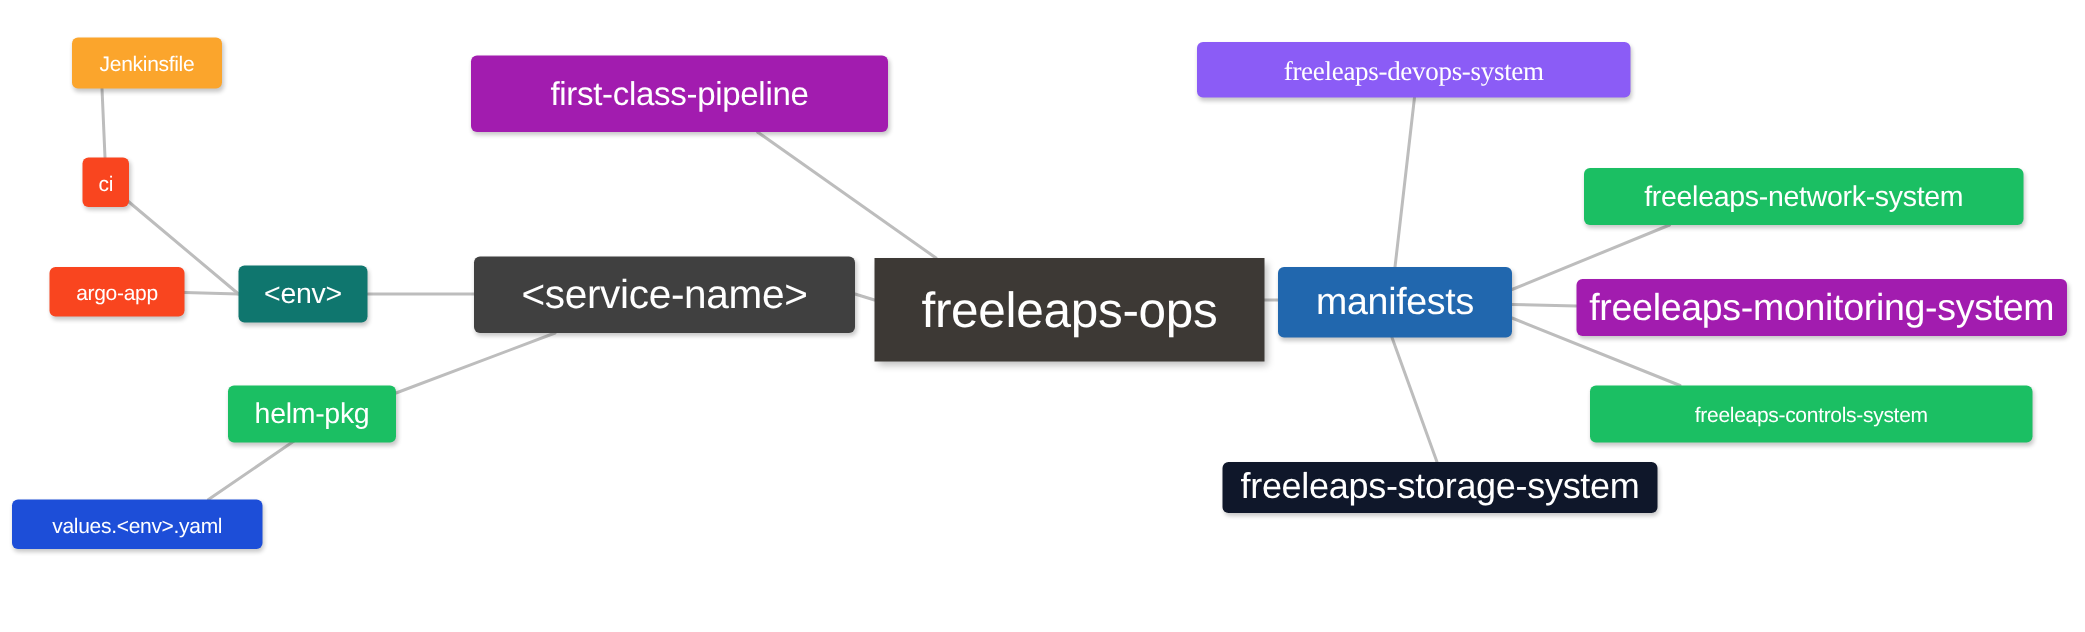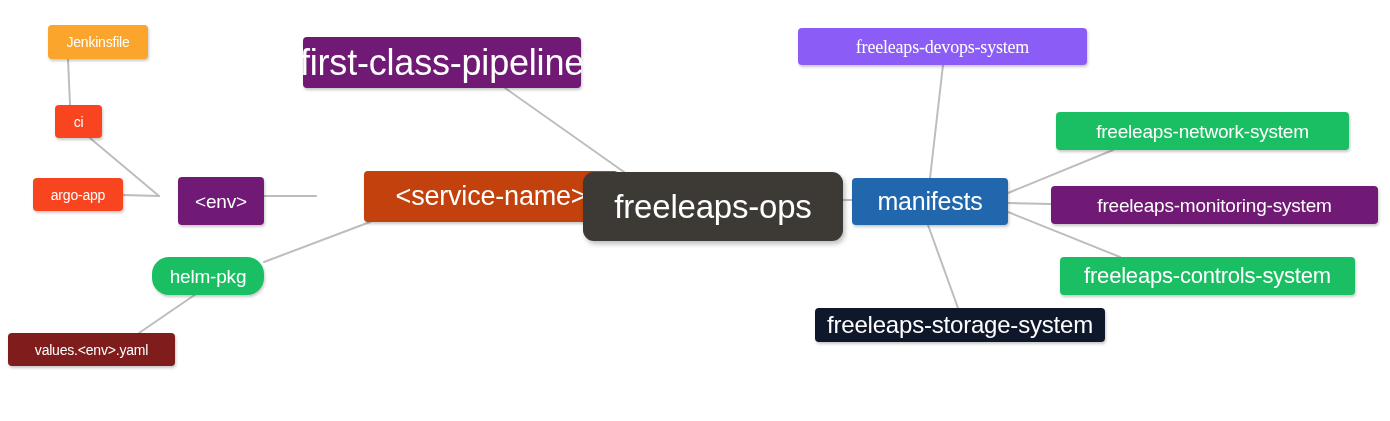--- a/index.html
+++ b/index.html
@@ -36,21 +36,21 @@
     justify-content: center;
     color: #ffffff;
     border-radius: 4px;
     white-space: nowrap;
     box-shadow: 1px 2px 3px rgba(0,0,0,0.22);
     letter-spacing: -0.2px;
     line-height: 1;
     padding: 0 9px;
   }
   .node.root {
-    border-radius: 11px;
+    border-radius: 0;
     box-shadow: 2px 3px 5px rgba(0,0,0,0.26);
   }
 </style>
 </head>
 <body>
 
 <div id="mindmap">
   <svg id="edge-layer" width="1390" height="421" viewBox="0 0 1390 421">
       <line x1="68" y1="59" x2="70" y2="105" stroke="#bdbdbd" stroke-width="2" stroke-linecap="round"></line>
       <line x1="84" y1="133" x2="159" y2="196" stroke="#bdbdbd" stroke-width="2" stroke-linecap="round"></line>
@@ -62,28 +62,28 @@
       <line x1="570" y1="196" x2="583" y2="200" stroke="#bdbdbd" stroke-width="2" stroke-linecap="round"></line>
       <line x1="843" y1="200" x2="852" y2="200" stroke="#bdbdbd" stroke-width="2" stroke-linecap="round"></line>
       <line x1="930" y1="178" x2="943" y2="65" stroke="#bdbdbd" stroke-width="2" stroke-linecap="round"></line>
       <line x1="1008" y1="193" x2="1113" y2="150" stroke="#bdbdbd" stroke-width="2" stroke-linecap="round"></line>
       <line x1="1008" y1="203" x2="1051" y2="204" stroke="#bdbdbd" stroke-width="2" stroke-linecap="round"></line>
       <line x1="1008" y1="212" x2="1120" y2="257" stroke="#bdbdbd" stroke-width="2" stroke-linecap="round"></line>
       <line x1="928" y1="225" x2="958" y2="308" stroke="#bdbdbd" stroke-width="2" stroke-linecap="round"></line>
     </svg>
   <div id="node-layer">
       <div class="node" style="left: 18px; top: 25px; width: 100px; height: 34px; background: rgb(251, 165, 44); font-size: 14px; margin-left: 30px;">Jenkinsfile</div>
-      <div class="node" style="left: 55px; top: 105px; width: 47px; height: 33px; background: rgb(249, 69, 31); font-size: 14px;">ci</div>
+      <div class="node" style="left: 55px; top: 105px; width: 31px; height: 33px; background: rgb(249, 69, 31); font-size: 14px;">ci</div>
       <div class="node" style="left: 33px; top: 178px; width: 90px; height: 33px; background: rgb(249, 69, 31); font-size: 14px;">argo-app</div>
-      <div class="node" style="left: 159px; top: 177px; width: 86px; height: 48px; background: #701a75; font-size: 19px; margin-left: 19px;">&lt;env&gt;</div>
-      <div class="node" style="left: 152px; top: 257px; width: 112px; height: 38px; background: rgb(27, 191, 99); font-size: 19px; border-radius: 17px;">helm-pkg</div>
-      <div class="node" style="left: 8px; top: 333px; width: 167px; height: 33px; background: #7f1d1d; font-size: 14px;">values.&lt;env&gt;.yaml</div>
-      <div class="node" style="left: 303px; top: 37px; width: 278px; height: 51px; background: #701a75; font-size: 36px;">first-class-pipeline</div>
-      <div class="node" style="left: 316px; top: 171px; width: 254px; height: 51px; background: #c2410c; font-size: 27px; margin-left: 48px;">&lt;service-name&gt;</div>
+      <div class="node" style="left: 159px; top: 177px; width: 86px; height: 38px; background: #0f766e; font-size: 19px;">&lt;env&gt;</div>
+      <div class="node" style="left: 152px; top: 257px; width: 112px; height: 38px; background: rgb(27, 191, 99); font-size: 19px;">helm-pkg</div>
+      <div class="node" style="left: 8px; top: 333px; width: 167px; height: 33px; background: #1d4ed8; font-size: 14px;">values.&lt;env&gt;.yaml</div>
+      <div class="node" style="left: 314px; top: 37px; width: 278px; height: 51px; background: #a21caf; font-size: 22px;">first-class-pipeline</div>
+      <div class="node" style="left: 316px; top: 171px; width: 254px; height: 51px; background: #404040; font-size: 27px;">&lt;service-name&gt;</div>
       <div class="node root" style="left: 583px; top: 172px; width: 260px; height: 69px; background: rgb(61, 57, 53); font-size: 33px;">freeleaps-ops</div>
       <div class="node" style="left: 852px; top: 178px; width: 156px; height: 47px; background: rgb(33, 103, 174); font-size: 25px;">manifests</div>
       <div class="node" style="left: 798px; top: 28px; width: 289px; height: 37px; background: #8b5cf6; font-size: 18px; font-family: Liberation Serif, serif;">freeleaps-devops-system</div>
       <div class="node" style="left: 1056px; top: 112px; width: 293px; height: 38px; background: rgb(27, 191, 99); font-size: 19px; text-align: right;">freeleaps-network-system</div>
-      <div class="node" style="left: 1051px; top: 186px; width: 327px; height: 38px; background: #701a75; font-size: 19px;">freeleaps-monitoring-system</div>
-      <div class="node" style="left: 1060px; top: 257px; width: 295px; height: 38px; background: rgb(27, 191, 99); font-size: 22px;">freeleaps-controls-system</div>
+      <div class="node" style="left: 1051px; top: 186px; width: 327px; height: 38px; background: #a21caf; font-size: 25px;">freeleaps-monitoring-system</div>
+      <div class="node" style="left: 1060px; top: 257px; width: 295px; height: 38px; background: rgb(27, 191, 99); font-size: 14px;">freeleaps-controls-system</div>
       <div class="node" style="left: 815px; top: 308px; width: 290px; height: 34px; background: #0f172a; font-size: 24px;">freeleaps-storage-system</div>
     </div>
 </div>
 
 </body></html>

